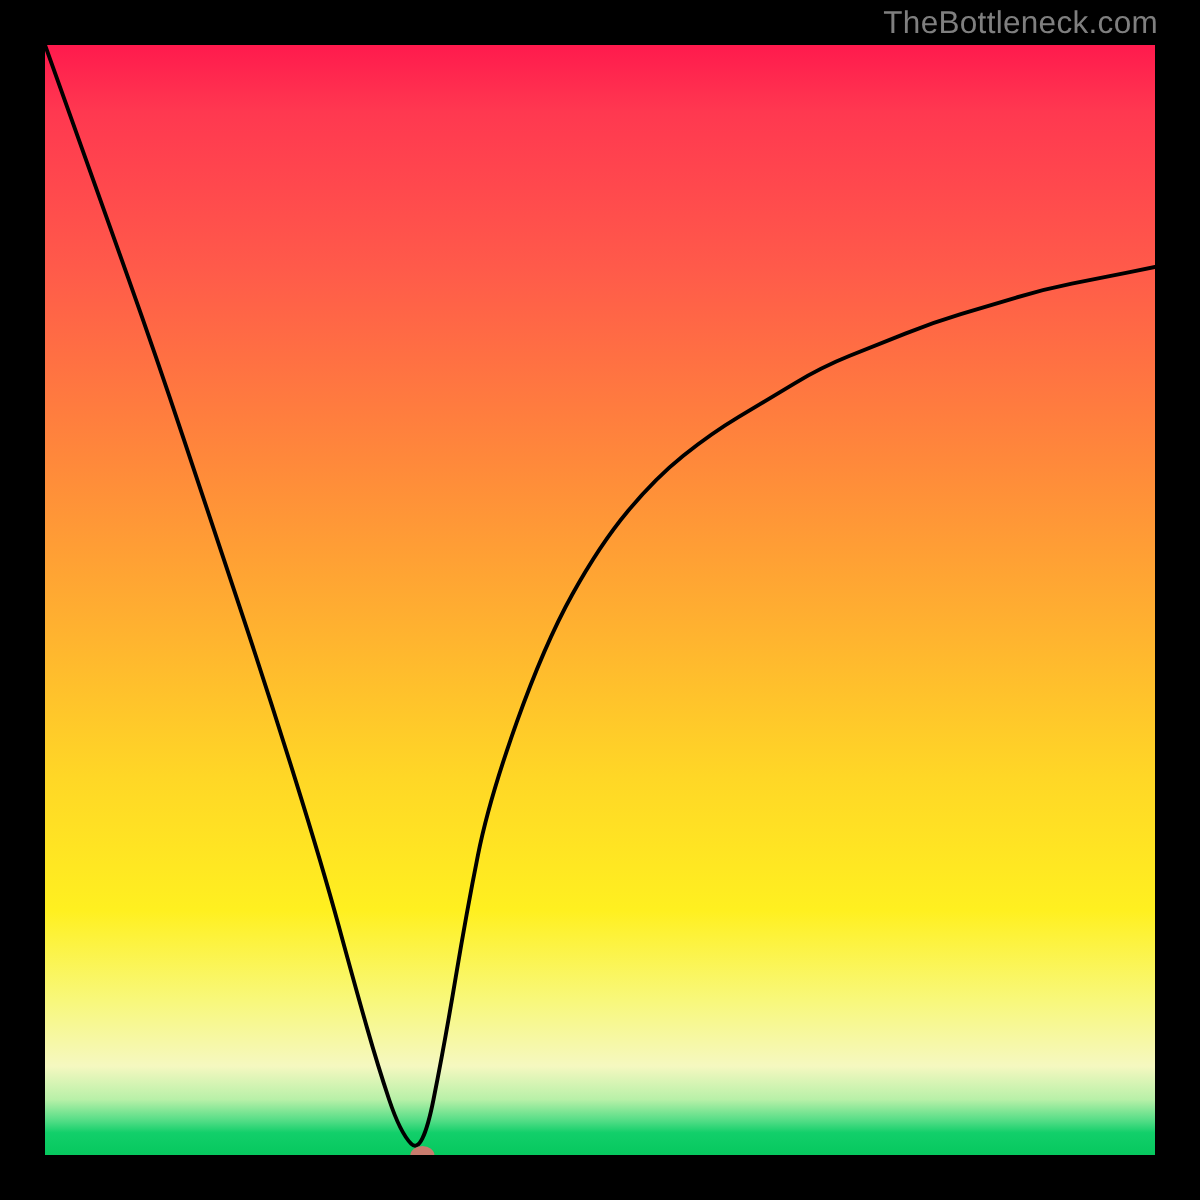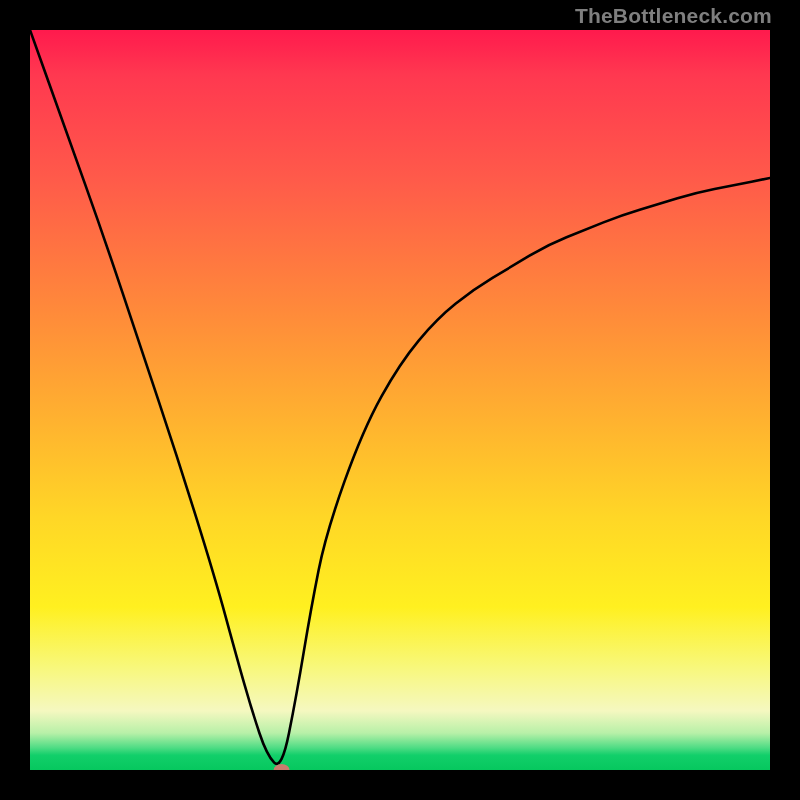--- a/index.html
+++ b/index.html
@@ -44,21 +44,21 @@
     width: 100%;
     height: 100%;
     display: block;
   }
   .watermark {
     position: absolute;
     top: 4px;
     right: 28px;
     color: #7f7f7f;
     font-size: 21px;
-    font-weight: 700;
+    font-weight: 400;
     letter-spacing: 0.2px;
   }
 </style>
 </head>
 <body>
 
 <div class="frame">
   <div class="plot-area">
     <svg viewBox="0 0 740 740">
       <path id="curve-path" fill="none" stroke="#000" stroke-width="2.6" stroke-linecap="round" stroke-linejoin="round" d="M 0 0 Q 0 0 18.5 51.80000000000001 Q 37 103.60000000000002 55.5 155.40000000000003 Q 74 207.20000000000005 92.5 262.70000000000005 Q 111 318.20000000000005 129.5 373.70000000000005 Q 148 429.2 166.5 488.4 Q 185 547.6 196.10000000000002 588.3 Q 207.20000000000002 629 214.60000000000002 654.9 Q 222 680.8 229.4 703 Q 236.8 725.2 244.20000000000002 732.6 Q 251.60000000000002 740 259 703 Q 266.4 666 273.79999999999995 621.6 Q 281.2 577.2 288.6 540.2 Q 296 503.2 314.5 451.4 Q 333 399.59999999999997 351.5 366.29999999999995 Q 370 332.99999999999994 388.5 310.79999999999995 Q 407.00000000000006 288.6 425.5 273.8 Q 444 259 462.5 247.89999999999998 Q 481 236.79999999999995 499.5 225.7 Q 518 214.60000000000002 536.5 207.20000000000005 Q 555 199.80000000000007 573.5 192.40000000000003 Q 592 185 610.5 179.45 Q 629 173.89999999999998 647.5 168.34999999999997 Q 666 162.79999999999995 684.5 159.09999999999997 Q 703 155.39999999999998 721.5 151.7 T 740 148"></path>

